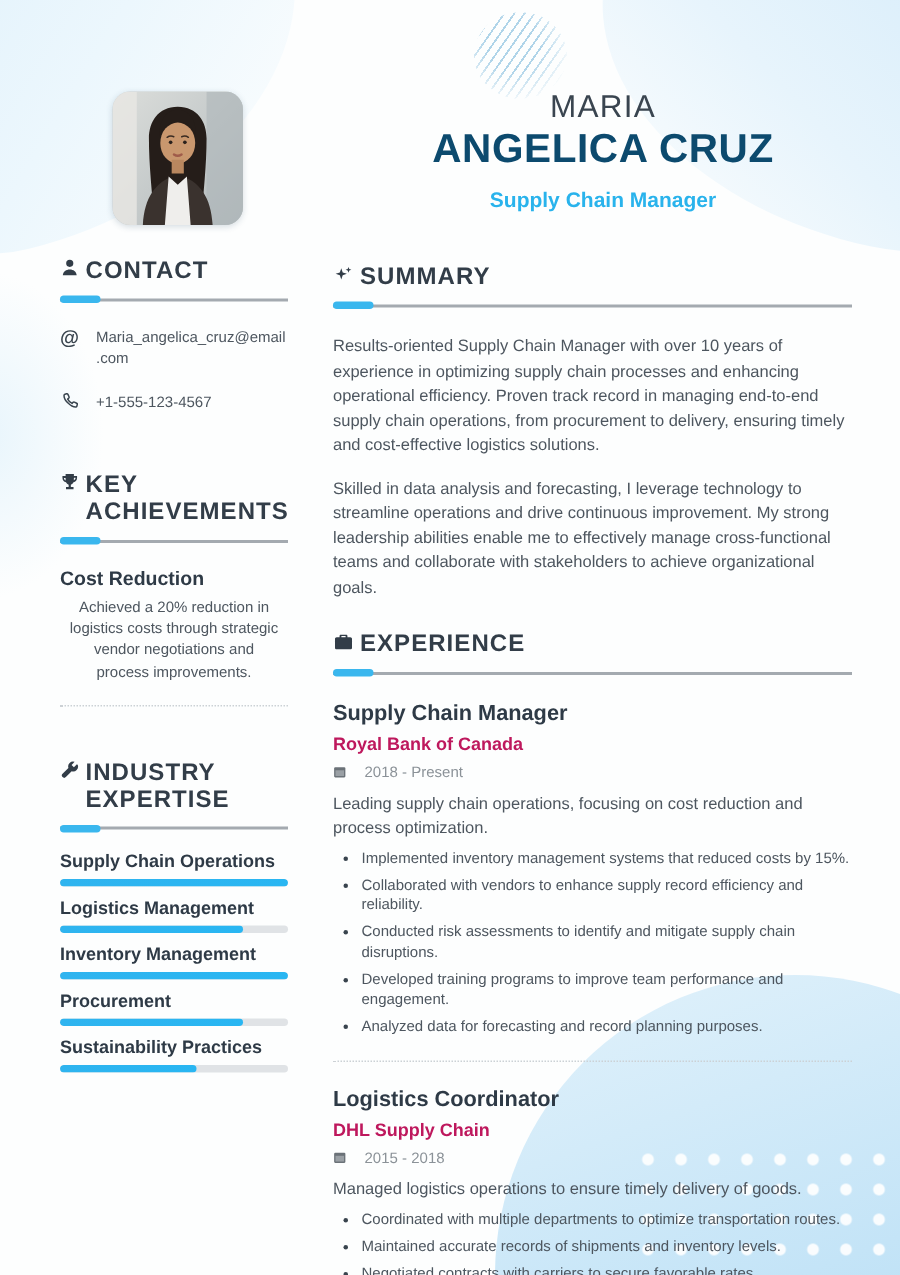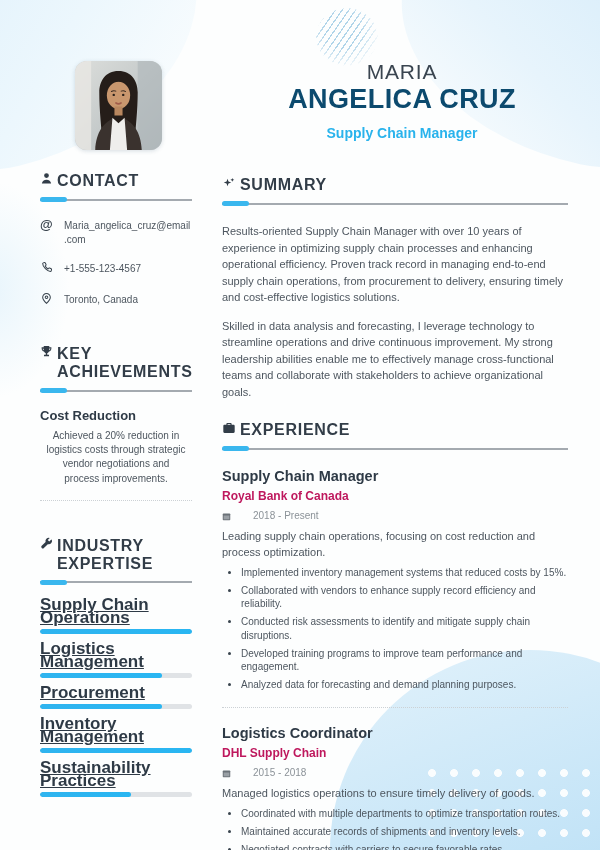--- a/index.html
+++ b/index.html
@@ -58,34 +58,34 @@
   .at-glyph{font-size:13px;font-weight:600;color:#39444e;line-height:1;}
   .contact-item .ci-text{overflow-wrap:anywhere;}
 
   .ach{margin-top:15px;}
   .ach h3{margin:0 0 5px 0;font-size:13px;font-weight:800;color:#2e3a46;}
   .ach p{margin:6px;font-size:10px;line-height:1.42;color:#4d565f;text-align:center;}
   .dotted{border-top:1.5px dotted #ccd1d5;margin:14px 0 0 0;}
 
   .skills{margin-top:13px;}
   .skill{margin-bottom:8px;}
-  .skill-label{font-size:17px;font-weight:800;color:#2e3a46;line-height:13px;margin-bottom:5px;text-decoration:underline;}
+  .skill-label{font-size:12px;font-weight:800;color:#2e3a46;line-height:13px;margin-bottom:5px;}
   .bar-track{height:5px;border-radius:3px;background:#e0e3e6;overflow:hidden;}
   .bar-fill{height:100%;border-radius:3px;background:linear-gradient(90deg,#2fb4ef,#29b6f2);}
 
   
   .main{position:absolute;left:222px;top:176px;width:346px;}
   .summary-text{margin:17px 0 0 0;font-size:11px;line-height:1.5;color:#4d565f;}
   .summary-text + .summary-text{margin-top:12px;}
   .experience-section{margin-top:21px;}
 
   .job{margin-top:17px;}
   .job-role{font-size:14.5px;font-weight:800;color:#2e3a46;line-height:1.2;}
   .job-company{margin-top:4px;font-size:12px;font-weight:800;color:#be185d;}
-  .job-dates{margin-top:7px;display:flex;align-items:flex-end;gap:22px;font-size:10px;color:#8b9298;}
+  .job-dates{margin-top:7px;display:flex;align-items:flex-start;gap:12px;font-size:10px;color:#8b9298;}
   .job-desc{margin:8px 0 0 0;font-size:11px;line-height:1.45;color:#4d565f;}
   .job ul{margin:0 0 0 0;padding-left:19px;font-size:10px;line-height:1.35;color:#4d565f;}
   .job li{margin-top:4.5px;}
   .job li::marker{color:#39444e;}
   .job-divider{border-top:1.5px dotted #ccd1d5;margin:15px 0 0 0;}
 </style>
 </head>
 <body>
 
 <div class="page">
@@ -144,29 +144,20 @@
           <span class="ci-text">Maria_angelica_cruz@email.com</span>
         </div>
         <div class="contact-item">
           <span class="ci-icon">
             <svg width="13" height="13" viewBox="0 0 16 16" fill="none" stroke="#39444e" stroke-width="1.25" stroke-linejoin="round">
                 <path d="M4 2.3l1.5-.4c.4-.1.8.1 1 .5l.9 1.9c.2.4.1.8-.2 1.1l-.9.8a8.8 8.8 0 003.6 3.6l.8-.9c.3-.3.7-.4 1.1-.2l1.9.9c.4.2.6.6.5 1l-.4 1.5c-.1.4-.5.7-.9.7C9 12.9 3.2 7.1 3.3 3.2c0-.4.3-.8.7-.9z"></path>
               </svg>
           </span>
           <span class="ci-text">+1-555-123-4567</span>
         </div>
-        <div class="contact-item">
-          <span class="ci-icon">
-            <svg width="13" height="13" viewBox="0 0 16 16" fill="none" stroke="#39444e" stroke-width="1.25">
-                <path d="M8 1.8a4.7 4.7 0 014.7 4.7c0 2.9-3.1 6-4.7 7.5-1.6-1.5-4.7-4.6-4.7-7.5A4.7 4.7 0 018 1.8z"></path>
-                <circle cx="8" cy="6.4" r="1.6"></circle>
-              </svg>
-          </span>
-          <span class="ci-text">Toronto, Canada</span>
-        </div>
       </div>
     </section>
 
     <section class="side-section">
       <div class="sec-head">
         <svg width="13" height="13" viewBox="0 0 16 16">
             <path fill="#323d48" d="M4.6 1.3h6.8v1.5H14v1.5c0 1.9-1.2 3.4-2.9 3.8a3.7 3.7 0 01-2.2 2v1.8h2.2v1.8H4.9v-1.8h2.2v-1.8a3.7 3.7 0 01-2.2-2C3.2 7.7 2 6.2 2 4.3V2.8h2.6zM3.2 4.3c0 1 .6 1.9 1.5 2.3-.1-.6-.1-1.1-.1-1.7v-.4H3.2zm9.6 0h-1.4v.4c0 .6 0 1.1-.1 1.7.9-.4 1.5-1.3 1.5-2.1z"></path>
           </svg>
         <span>KEY ACHIEVEMENTS</span>
       </div>
@@ -195,29 +186,29 @@
               <div class="bar-fill" style="width: 100%;"></div>
             </div>
         </div>
         <div class="skill">
           <div class="skill-label">Logistics Management</div>
           <div class="bar-track">
               <div class="bar-fill" style="width: 80%;"></div>
             </div>
         </div>
         <div class="skill">
+          <div class="skill-label">Inventory Management</div>
+          <div class="bar-track">
+              <div class="bar-fill" style="width: 100%;"></div>
+            </div>
+        </div>
+        <div class="skill">
           <div class="skill-label">Procurement</div>
           <div class="bar-track">
               <div class="bar-fill" style="width: 80%;"></div>
-            </div>
-        </div>
-        <div class="skill">
-          <div class="skill-label">Inventory Management</div>
-          <div class="bar-track">
-              <div class="bar-fill" style="width: 100%;"></div>
             </div>
         </div>
         <div class="skill">
           <div class="skill-label">Sustainability Practices</div>
           <div class="bar-track">
               <div class="bar-fill" style="width: 60%;"></div>
             </div>
         </div>
       </div>
     </section>
@@ -256,21 +247,21 @@
               <rect x="2.2" y="4.7" width="7.6" height="5.1" fill="#9aa0a5"></rect>
             </svg>
           <span>2018 - Present</span>
         </div>
         <p class="job-desc">Leading supply chain operations, focusing on cost reduction and process optimization.</p>
         <ul>
           <li>Implemented inventory management systems that reduced costs by 15%.</li>
           <li>Collaborated with vendors to enhance supply record efficiency and reliability.</li>
           <li>Conducted risk assessments to identify and mitigate supply chain disruptions.</li>
           <li>Developed training programs to improve team performance and engagement.</li>
-          <li>Analyzed data for forecasting and demand planning purposes.</li>
+          <li>Analyzed data for forecasting and record planning purposes.</li>
         </ul>
       </article>
 
       <div class="job-divider"></div>
 
       <article class="job">
         <div class="job-role">Logistics Coordinator</div>
         <div class="job-company">DHL Supply Chain</div>
         <div class="job-dates">
           <svg width="9" height="9" viewBox="0 0 12 12">

